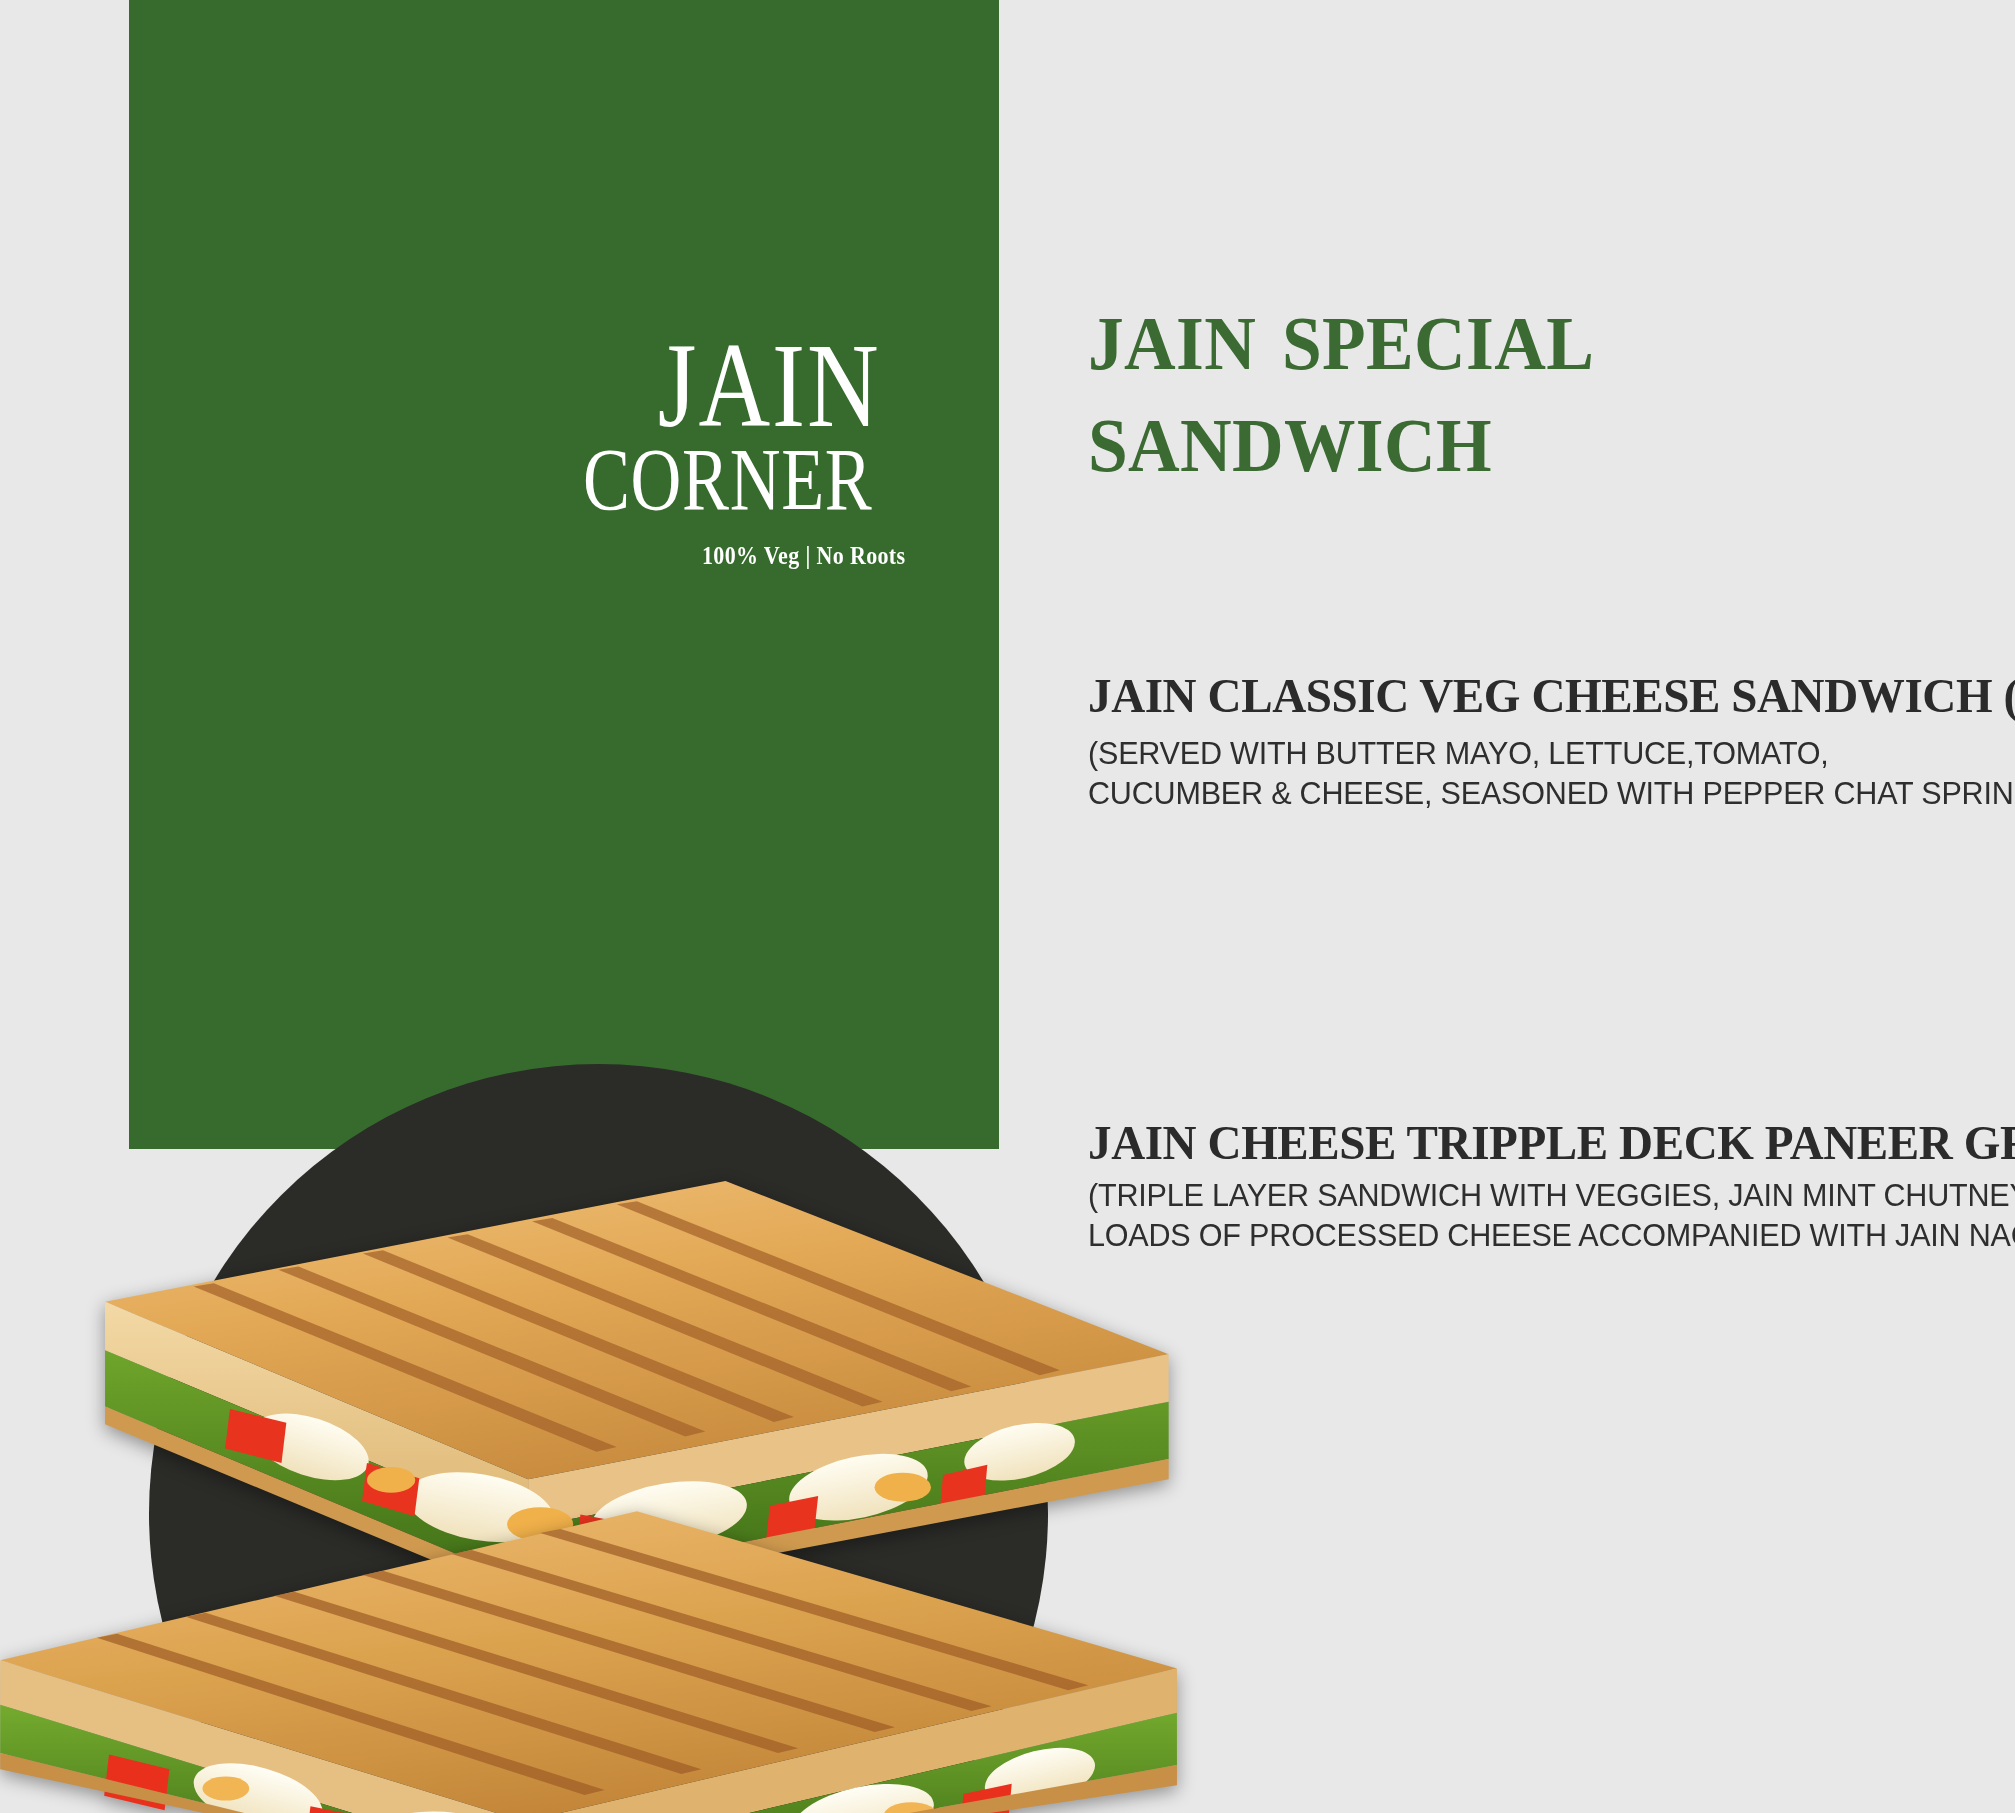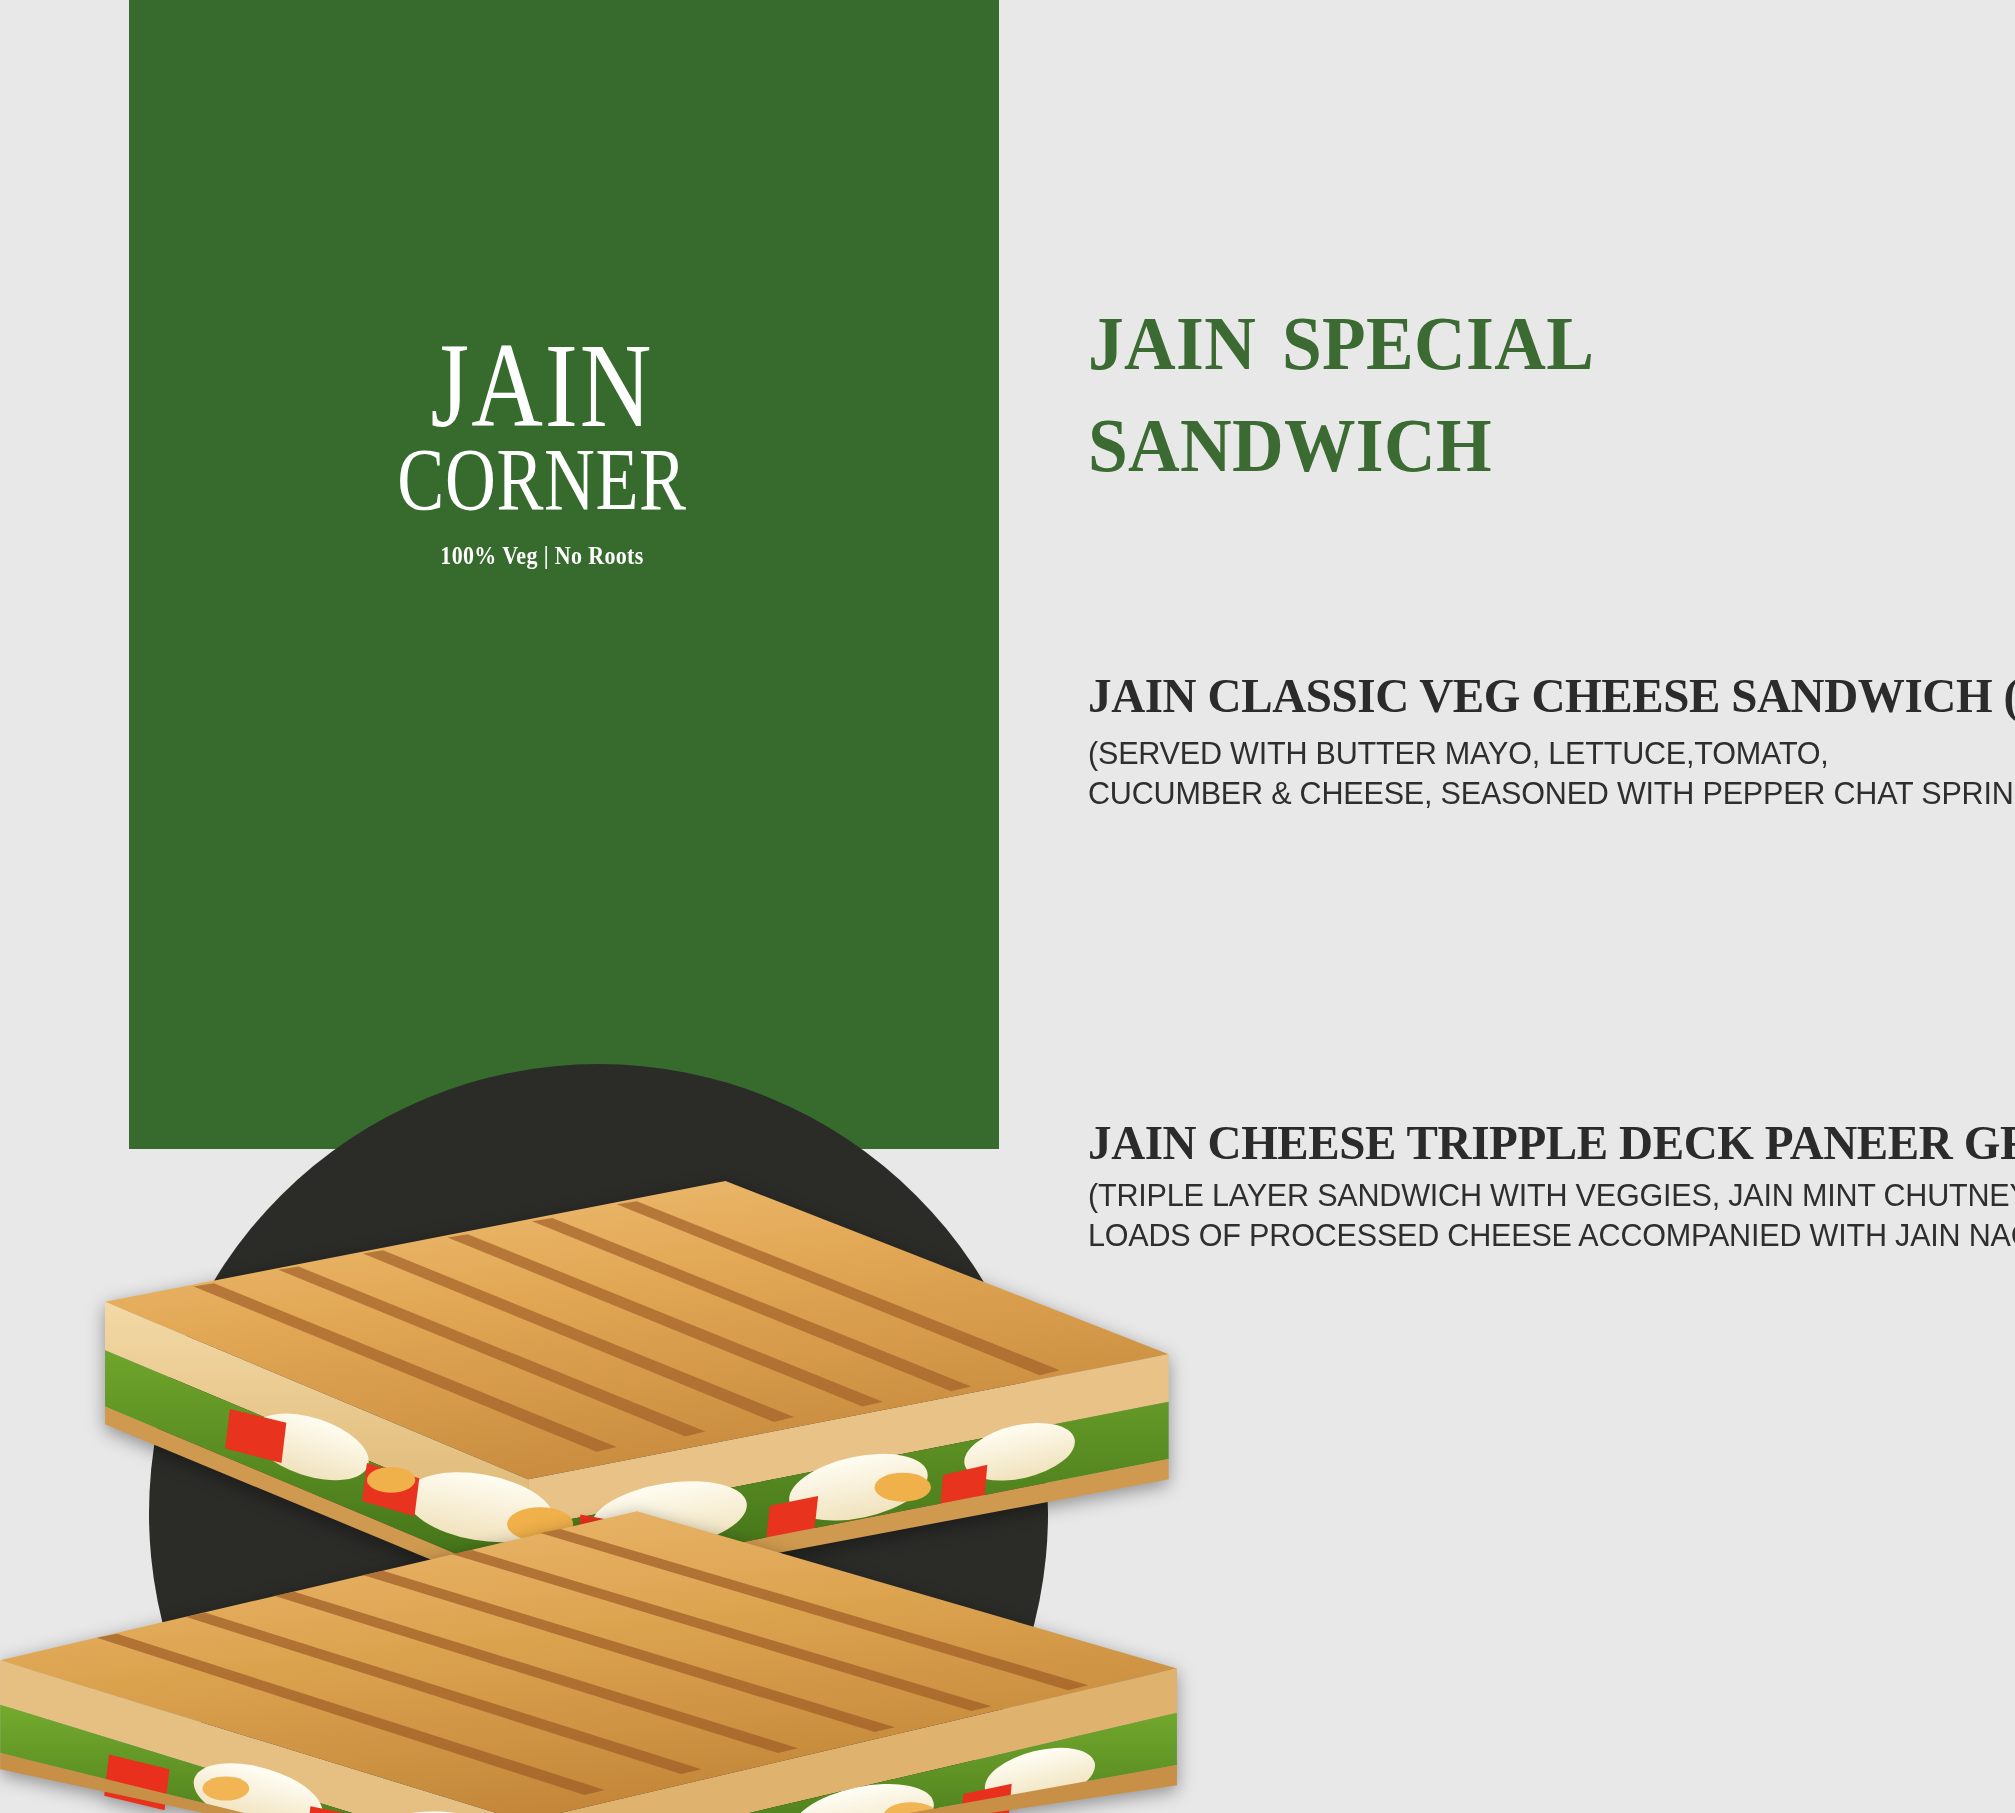--- a/index.html
+++ b/index.html
@@ -12,21 +12,21 @@
   }
   .board{position:absolute;inset:0;background:#e7e8e7;overflow:hidden;}
 
   
   .green-panel{
     position:absolute;left:129px;top:0;width:870px;height:1149px;
     background:#366b2d;
   }
   .brand{
     position:absolute;left:129px;top:330px;width:826px;
-    text-align:center;color:#ffffff;
+    text-align:right;color:#ffffff;
   }
   .brand-line1{
     font-family:"Liberation Serif",serif;
     font-weight:400;
     font-size:121px;
     line-height:0.92;
     letter-spacing:2.4px;
     transform:scaleX(0.82);
     transform-origin:center;
     white-space:nowrap;

